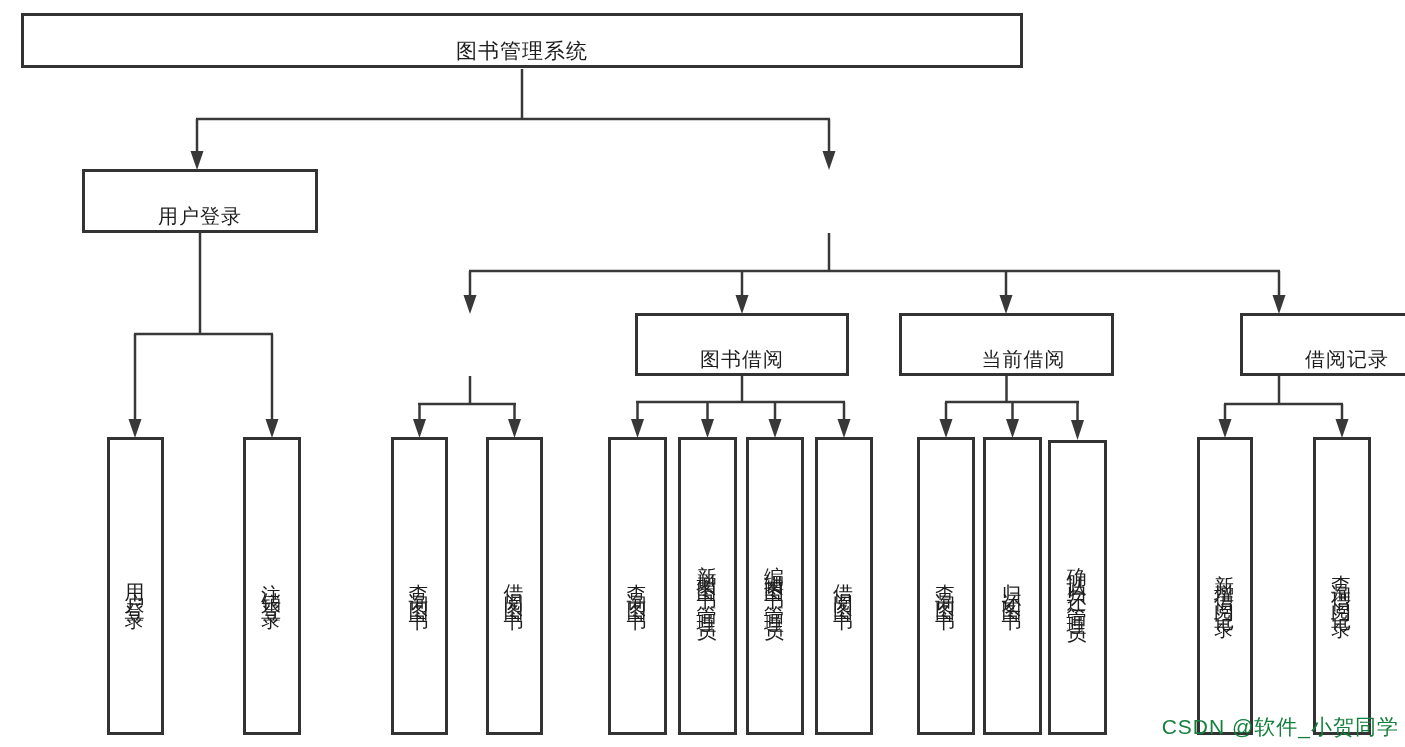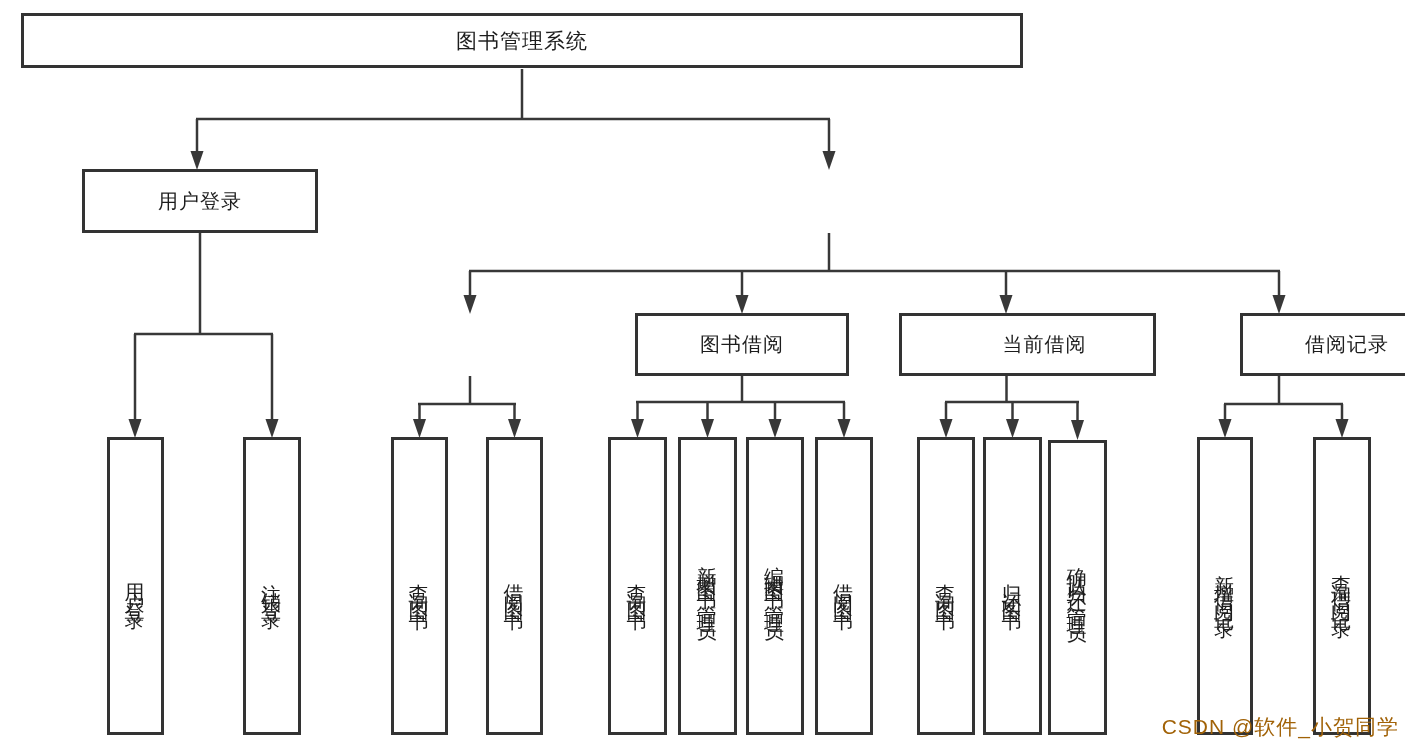--- a/index.html
+++ b/index.html
@@ -11,21 +11,21 @@
     font-family: "Liberation Sans", sans-serif;
     overflow: hidden;
   }
   #wires { position: absolute; left: 0; top: 0; width: 1405px; height: 747px; }
   .hbox {
     position: absolute;
     box-sizing: border-box;
     border: 3px solid #333333;
     background: #ffffff;
     display: flex;
-    align-items: center;
+    align-items: flex-end;
     justify-content: center;
     font-size: 20px;
     letter-spacing: 1px;
     color: #1d1d1d;
     z-index: 2;
   }
   .vbox {
     position: absolute;
     box-sizing: border-box;
     border: 3px solid #333333;
@@ -41,21 +41,21 @@
     font-size: 20px;
     letter-spacing: 9px;
     color: #1d1d1d;
     white-space: nowrap;
   }
   .watermark {
     position: absolute;
     right: 6px;
     bottom: 6px;
     font-size: 21px;
-    color: #a16207;
+    color: #15803d;
     letter-spacing: 1px;
     z-index: 5;
   }
   .wire { stroke: #383838; stroke-width: 2.5; fill: none; }
   .arrow { fill: #383838; stroke: none; }
 </style>
 </head>
 <body>
 
 <div id="stage">
@@ -126,21 +126,21 @@
     <span>图书管理系统</span>
   </div>
 
   <div class="hbox" style="left:82px; top:169px; width:236px; height:64px;">
     <span>用户登录</span>
   </div>
 
   <div class="hbox" style="left:635px; top:313px; width:214px; height:63px;">
     <span>图书借阅</span>
   </div>
-  <div class="hbox" style="left:899px; top:313px; width:257px; height:63px;padding-left:34px;">
+  <div class="hbox" style="left:899px; top:313px; width:215px; height:63px;padding-left:34px;">
     <span>当前借阅</span>
   </div>
   <div class="hbox" style="left:1240px; top:313px; width:214px; height:63px;">
     <span>借阅记录</span>
   </div>
 
   <div class="vbox" style="left:107px; top:437px; width:57px; height:298px;">
     <span class="vtext">用户登录</span>
   </div>
   <div class="vbox" style="left:243px; top:437px; width:58px; height:298px;">

